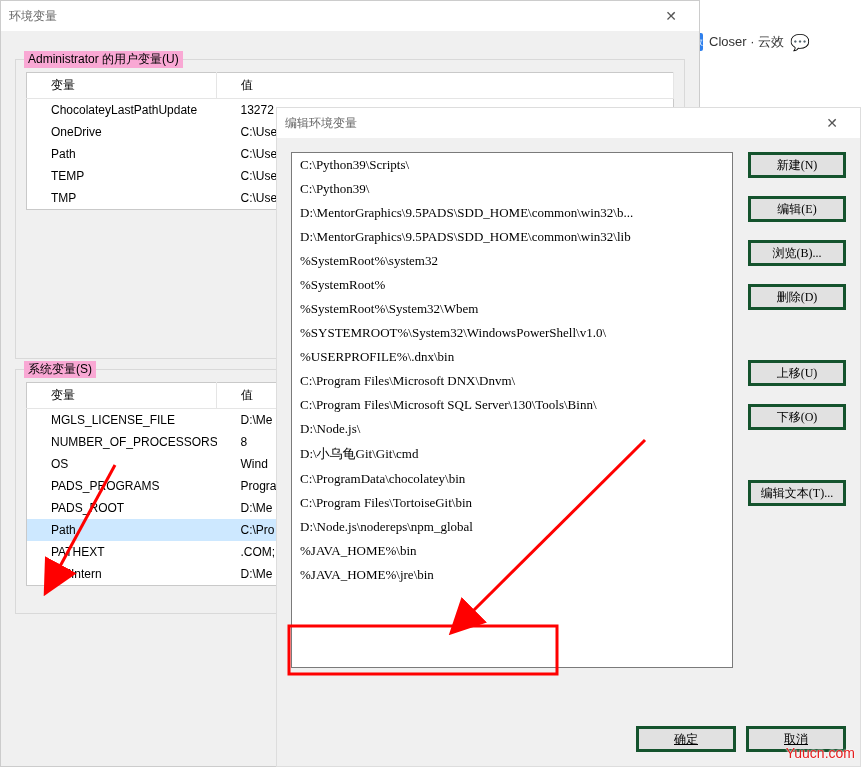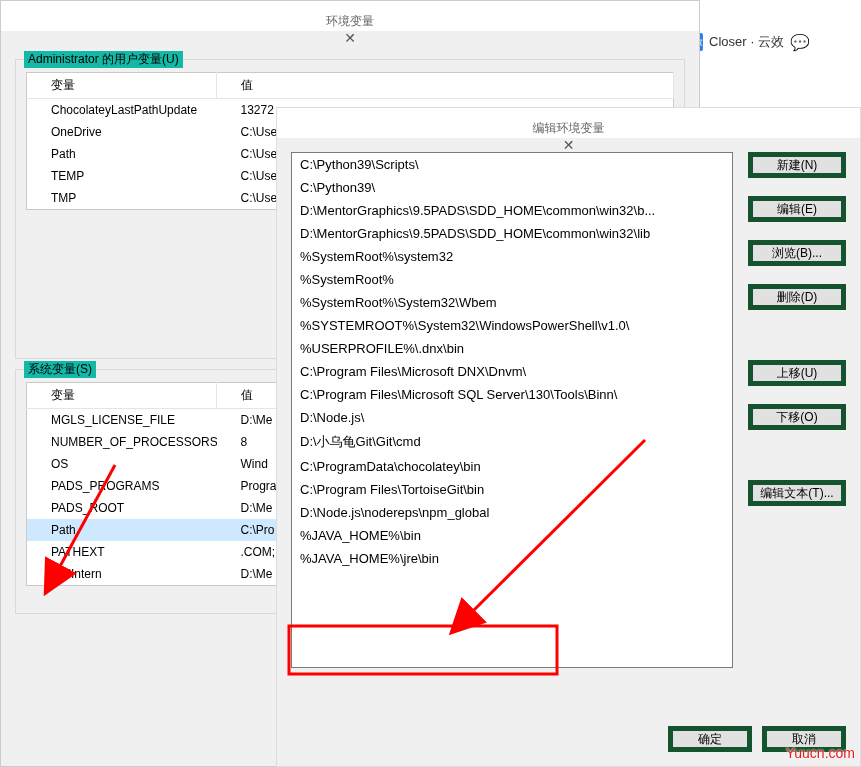--- a/index.html
+++ b/index.html
@@ -17,21 +17,20 @@
       background: #f0f0f0;
       border: 1px solid #ccc;
     }
     .titlebar {
       height: 30px;
       display: flex;
       align-items: center;
       padding: 12px 8px;
       background: #fff;
       color: #666;
-      flex-direction: column;
     }
     .titlebar .title { flex: 1; font-size: 12px; }
     .close-x {
       width: 40px;
       height: 30px;
       display: flex;
       align-items: center;
       justify-content: center;
       font-size: 14px;
       color: #555;
@@ -40,21 +39,21 @@
     .groupbox {
       border: 1px solid #d9d9d9;
       margin: 10px 14px;
       padding: 12px 10px 10px;
       position: relative;
     }
     .groupbox > .legend {
       position: absolute;
       top: -9px;
       left: 8px;
-      background: #14b8a6;
+      background: #f9a8d4;
       padding: 0 4px;
       font-size: 12px;
     }
     table.vars {
       width: 100%;
       border-collapse: collapse;
       background: #fff;
       border: 1px solid #c9c9c9;
       table-layout: fixed;
     }
@@ -93,21 +92,21 @@
     }
     .speech-bubble { width:18px; height:18px; display:inline-block; color:#3aa3ff; font-size:16px; }
 
     
     .edit-dialog {
       left: 276px; top: 107px;
       width: 585px; height: 660px;
       background: #f0f0f0;
       border:1px solid #ddd;
     }
-    .edit-body { padding: 14px; display: flex; height: calc(100% - 84px); }
+    .edit-body { padding: 14px; display: flex; height: calc(100% - 84px); font-family: Liberation Serif, serif; }
     .listbox-wrap { position: relative; flex: 1; }
     .listbox {
       width: 442px;
       height: 516px;
       background: #fff;
       border: 1px solid #7a7a7a;
       overflow-y: scroll;
       overflow-x: hidden;
     }
     .listbox-item {
@@ -118,29 +117,29 @@
       text-overflow: ellipsis;
     }
     .listbox ::-webkit-scrollbar { width: 16px; }
     .listbox ::-webkit-scrollbar-track { background:#f0f0f0; }
     .listbox ::-webkit-scrollbar-thumb { background:#c0c0c0; }
 
     .btncol { display:flex; flex-direction:column; gap: 18px; width: 98px; }
     .btn {
       height: 26px;
       background:#e1e1e1;
-      border:5px solid #14532d;
+      border:3px solid #14532d;
       font-size:12px;
       display:flex; align-items:center; justify-content:center;
       cursor:pointer;
     }
     .dlg-footer {
       position:absolute; right:14px; bottom:14px; display:flex; gap:10px;
     }
-    .dlg-footer .btn { width: 84px; }
+    .dlg-footer .btn { width: 100px; text-decoration: underline; }
 
     
     svg.annot { position:absolute; left:0; top:0; width:861px; height:767px; pointer-events:none; }
 
     .watermark {
       position:absolute; right:6px; bottom:6px;
       color:#e51b1b; font-size:14px; font-weight:normal;
       text-shadow:0 0 2px #fff, 0 0 2px #fff;
     }
   </style>

